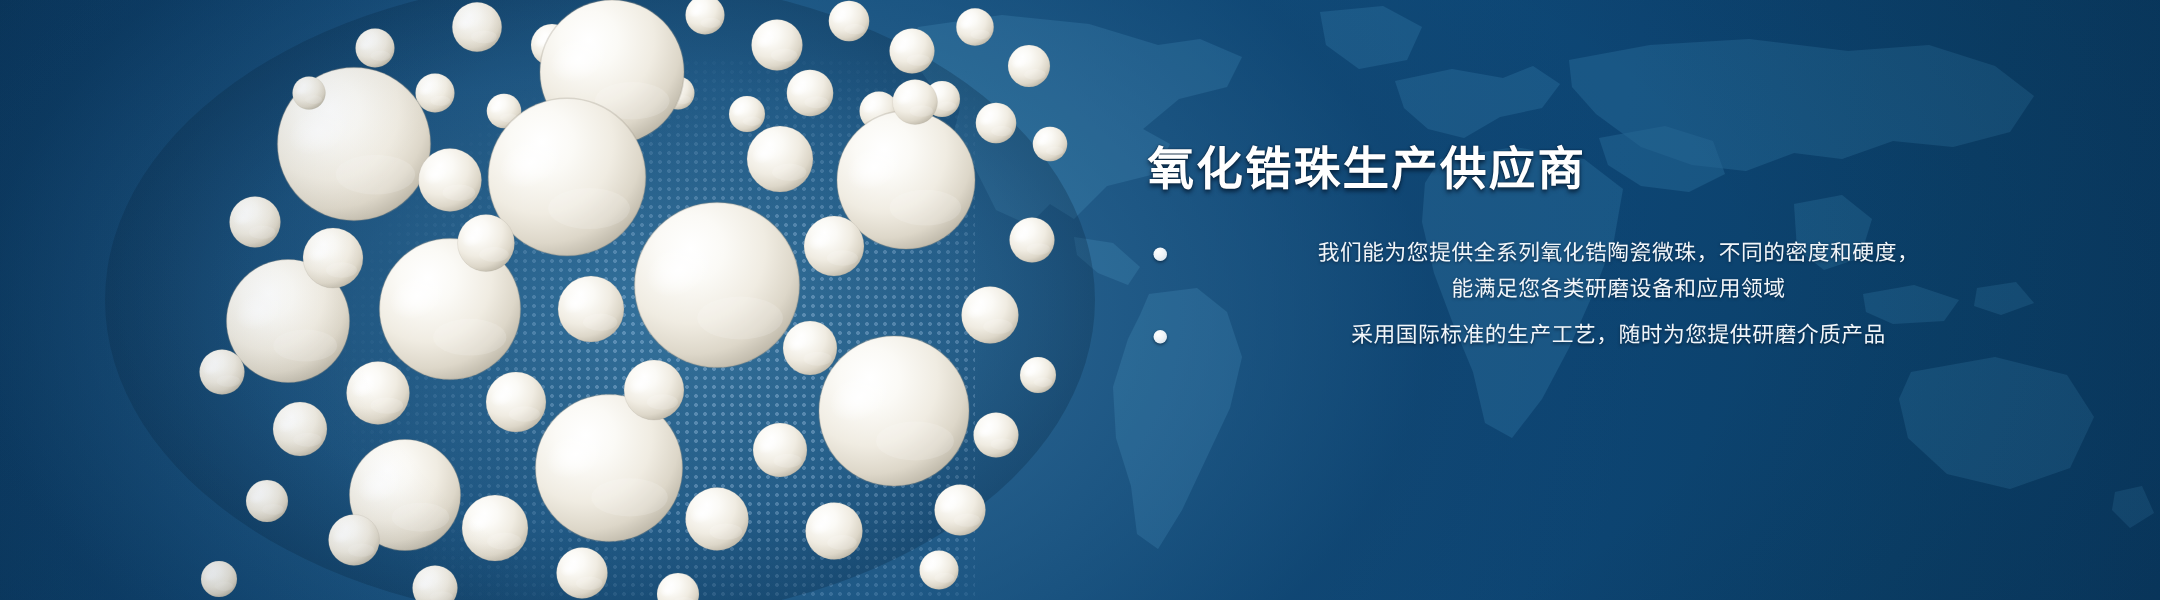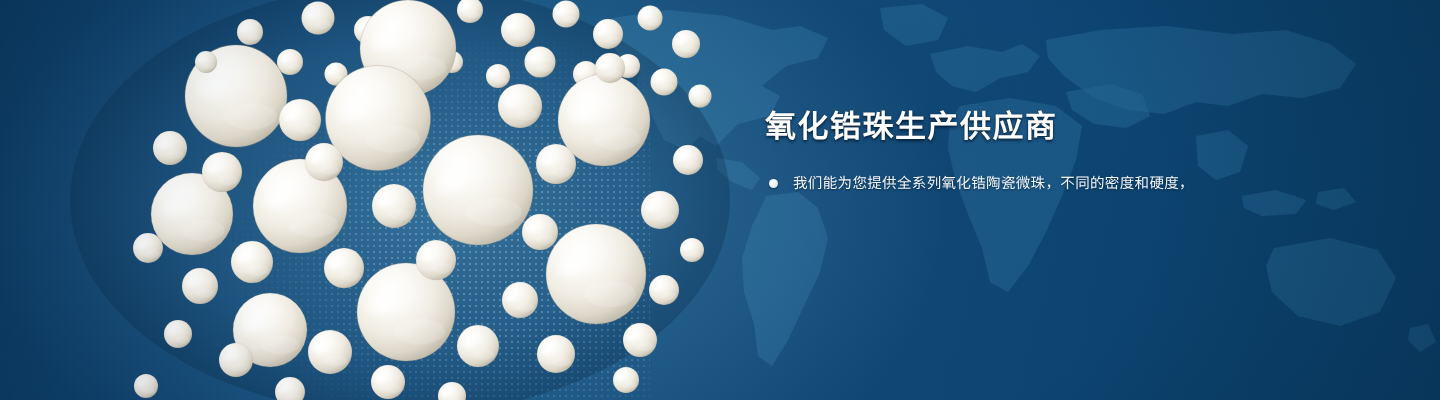--- a/index.html
+++ b/index.html
@@ -84,21 +84,21 @@
     width: 760px;
     height: 400px;
     pointer-events: none;
   }
   .beads svg { width: 760px; height: 400px; display: block; }
 
   
   .copy {
     position: absolute;
     left: 765px;
-    top: 106px;
+    top: 92px;
     width: 600px;
   }
 
   .headline {
     margin: 0;
     font-size: 31px;
     line-height: 42px;
     font-weight: 700;
     letter-spacing: 1.5px;
     color: #ffffff;
@@ -127,21 +127,21 @@
     position: absolute;
     left: 4px;
     top: 8px;
     width: 9px;
     height: 9px;
     border-radius: 50%;
     background: radial-gradient(circle at 34% 30%, #ffffff 0%, #eef3f7 48%, #cfdbe4 100%);
     box-shadow: 0 1px 2px rgba(2,18,36,0.55);
   }
 
-  .bullet .line { display: block; }
+  .bullet .line { display: block; text-align: center; }
 </style>
 </head>
 <body>
 
 <div class="banner">
 
   <div class="bg-base"></div>
 
   <div class="bg-map">
     <svg viewBox="0 0 1440 400" preserveAspectRatio="xMidYMid slice" aria-hidden="true">
@@ -293,20 +293,25 @@
 
   <div class="copy">
 
     <h1 class="headline">氧化锆珠生产供应商</h1>
 
     <ul class="bullets">
 
       <li class="bullet">
         <span class="dot"></span>
         <span class="line">我们能为您提供全系列氧化锆陶瓷微珠，不同的密度和硬度，</span>
+        <span class="line">能满足您各类研磨设备和应用领域</span>
       </li>
 
 
+      <li class="bullet">
+        <span class="dot"></span>
+        <span class="line">采用国际标准的生产工艺，随时为您提供研磨介质产品</span>
+      </li>
 
     </ul>
   </div>
 
 </div>
 
 </body></html>

